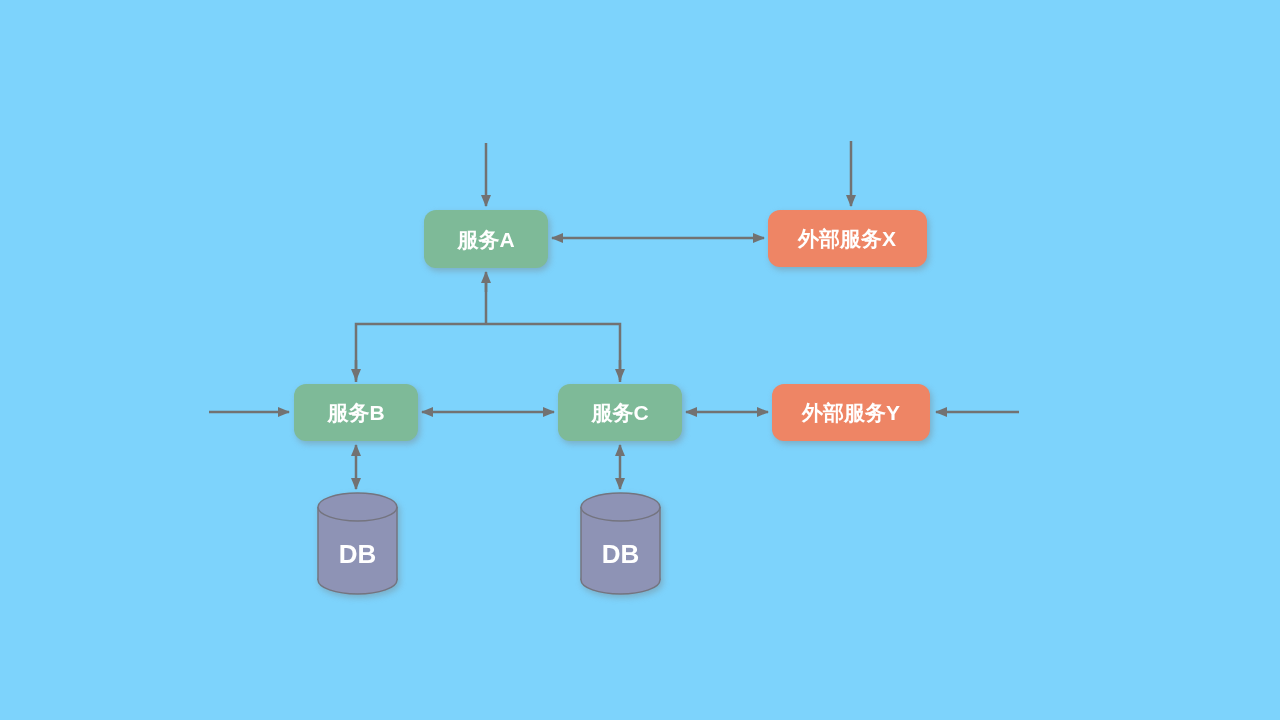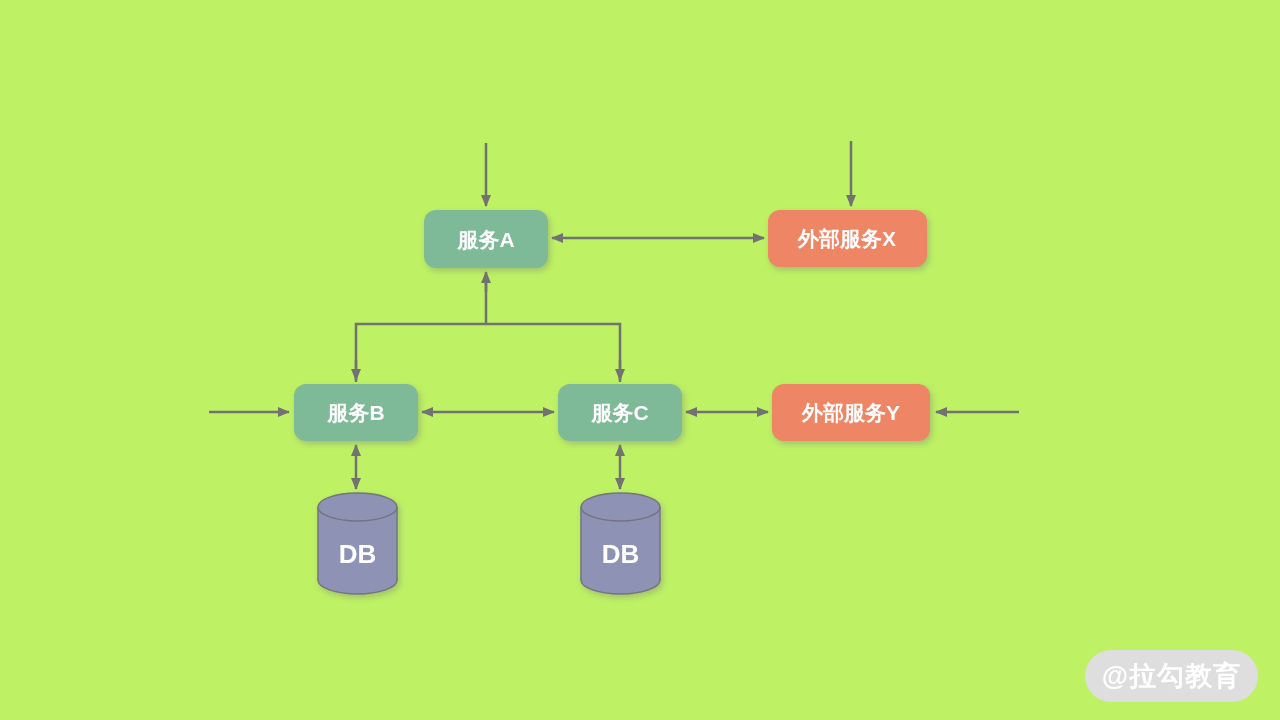--- a/index.html
+++ b/index.html
@@ -1,19 +1,19 @@
 <!DOCTYPE html>
 <html><head>
 <meta charset="utf-8">
 <style>
   html,body{margin:0;padding:0;background:#ffffff;}
   .stage{
     position:relative;
     width:1280px;height:720px;
-    background:#bef264;
+    background:#7dd3fc;
     overflow:hidden;
     font-family:"Liberation Sans","DejaVu Sans",sans-serif;
   }
   svg{position:absolute;left:0;top:0;}
   .edge{stroke:#727272;stroke-width:2.5;fill:none;}
   .node-rect{stroke:none;}
   .node-shadow{filter:drop-shadow(2px 3px 3px rgba(120,120,120,0.40));}
   .node-label{
     fill:#ffffff;
     font-family:"Liberation Sans","DejaVu Sans",sans-serif;
@@ -113,16 +113,13 @@
         <ellipse class="cyl-fill cyl-stroke" cx="620.5" cy="580" rx="39.5" ry="14"></ellipse>
         <rect class="cyl-fill" x="581" y="507" width="79" height="73" stroke="none"></rect>
         <line class="cyl-stroke" x1="581" y1="507" x2="581" y2="580"></line>
         <line class="cyl-stroke" x1="660" y1="507" x2="660" y2="580"></line>
         <ellipse class="cyl-fill cyl-stroke" cx="620.5" cy="507" rx="39.5" ry="14"></ellipse>
         <text class="node-label db-label" x="620.5" y="563">DB</text>
       </g>
     </g>
   </svg>
 
-  <div class="watermark">
-    <span>@拉勾教育</span>
-  </div>
 </div>
 
 </body></html>

